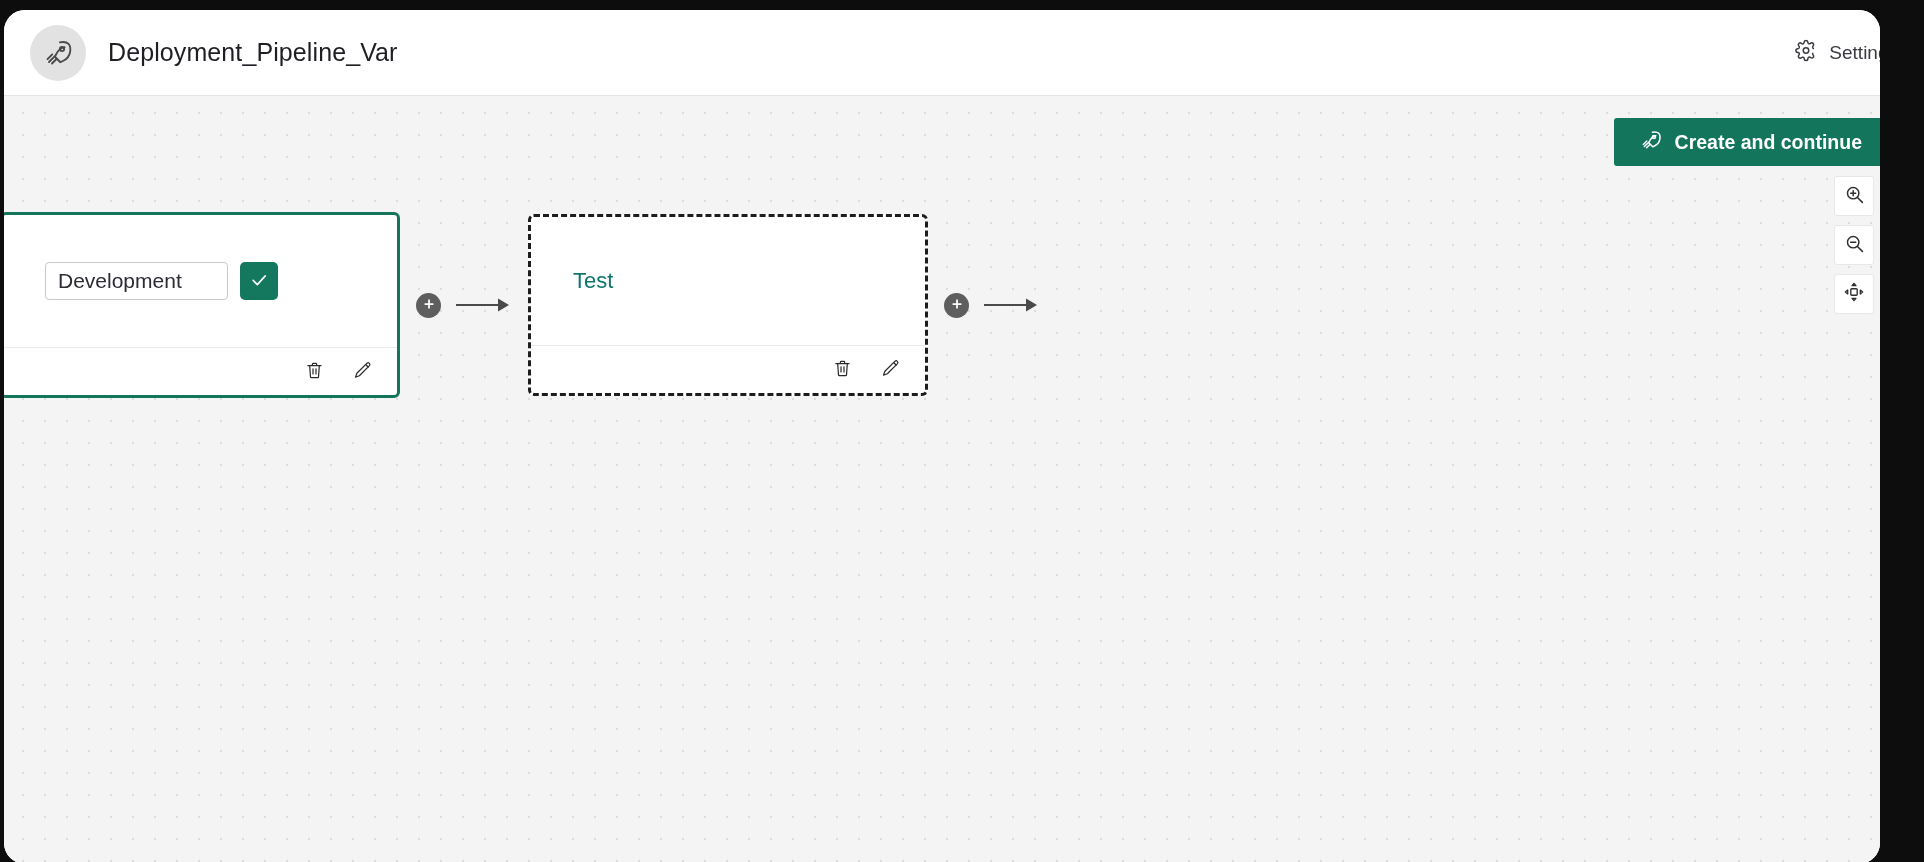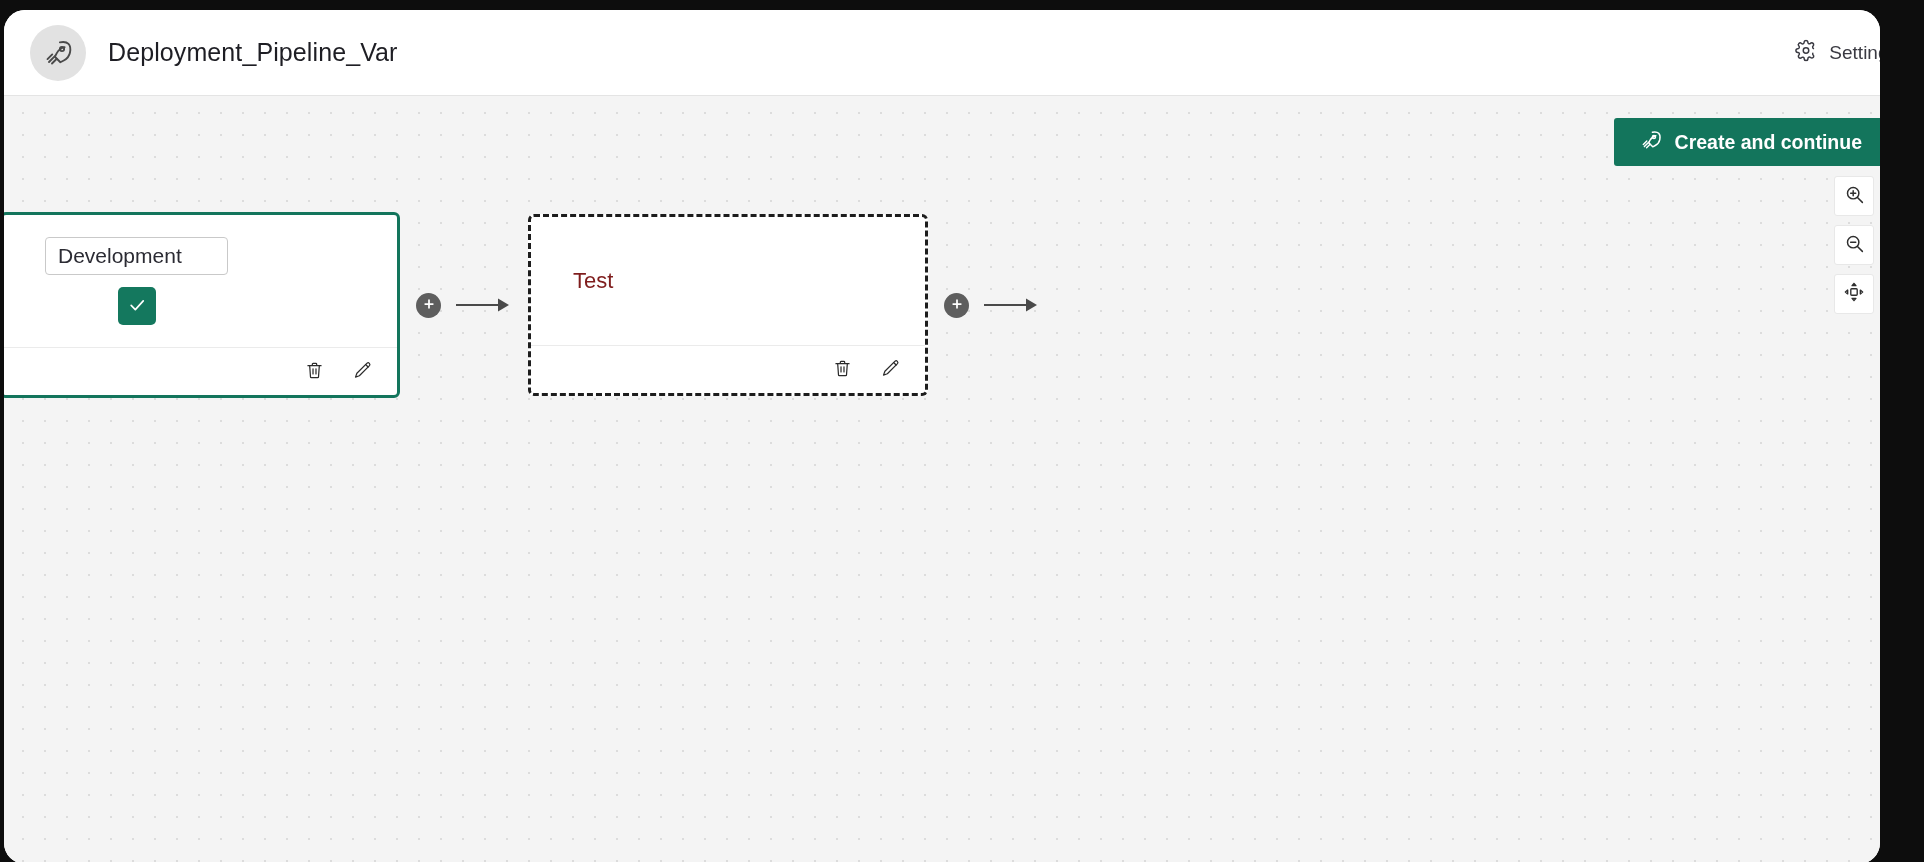--- a/index.html
+++ b/index.html
@@ -166,30 +166,29 @@
 
   .node-body {
     flex: 1;
     display: flex;
     align-items: center;
     padding: 0 42px;
   }
 
   .node-title {
     font-size: 22px;
-    color: #7f1d1d;
+    color: #0f766e;
     font-weight: 400;
     text-align: center;
   }
 
   .node-edit-row {
     display: flex;
     align-items: center;
     gap: 12px;
-    flex-direction: column;
   }
   .node-name-input {
     width: 183px;
     height: 38px;
     border: 1px solid #c9c9c9;
     border-radius: 4px;
     padding: 0 12px;
     font-size: 21px;
     font-family: "Liberation Sans", sans-serif;
     color: #2b2b33;

